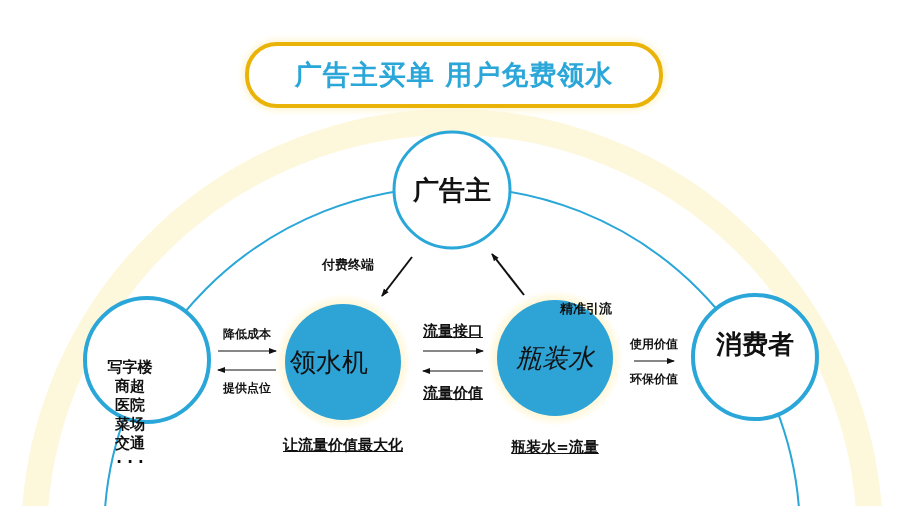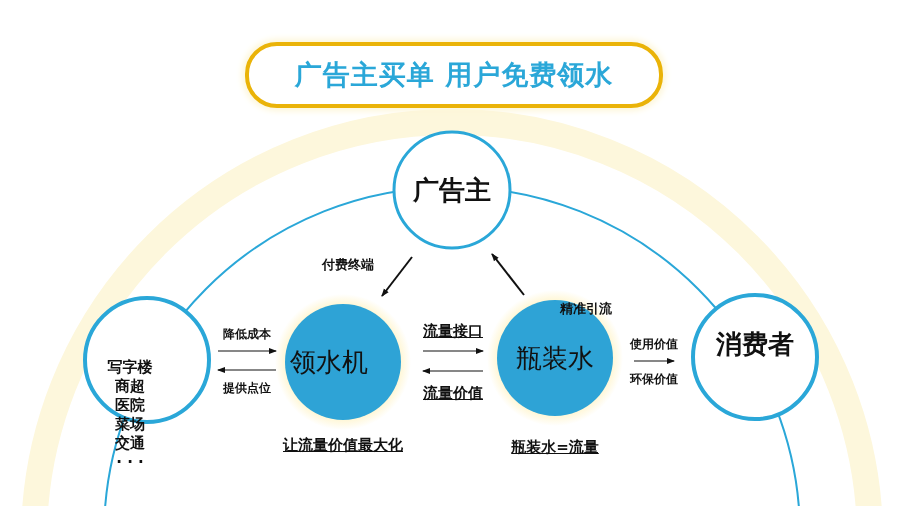--- a/index.html
+++ b/index.html
@@ -71,21 +71,21 @@
 <div class="txt list" style="left:90px; top:315px; width:80px;margin-top:43px;">
   <div>写字楼</div>
   <div>商超</div>
   <div>医院</div>
   <div>菜场</div>
   <div>交通</div>
   <div>· · ·</div>
 </div>
 
 <div class="txt node-label" style="left:274px; top:345px; width:110px; font-weight:normal;">领水机</div>
-<div class="txt node-label" style="left:500px; top:341px; width:110px; font-weight:normal;">瓶装水</div>
+<div class="txt node-label" style="left:500px; top:341px; width:110px; font-weight:normal;font-style:italic;">瓶装水</div>
 
 <div class="txt node-label" style="left:705px; top:327px; width:100px;">
   <div>消费者</div>
 </div>
 
 <div class="txt small" style="left:308px; top:256px; width:80px;">付费终端</div>
 <div class="txt small" style="left:546px; top:256px; width:80px;margin-top:44px;">精准引流</div>
 <div class="txt small" style="left:212px; top:326px; width:70px; font-size:12px;">降低成本</div>
 <div class="txt small" style="left:212px; top:380px; width:70px; font-size:12px;">提供点位</div>
 <div class="txt mid" style="left:413px; top:322px; width:80px;">流量接口</div>

